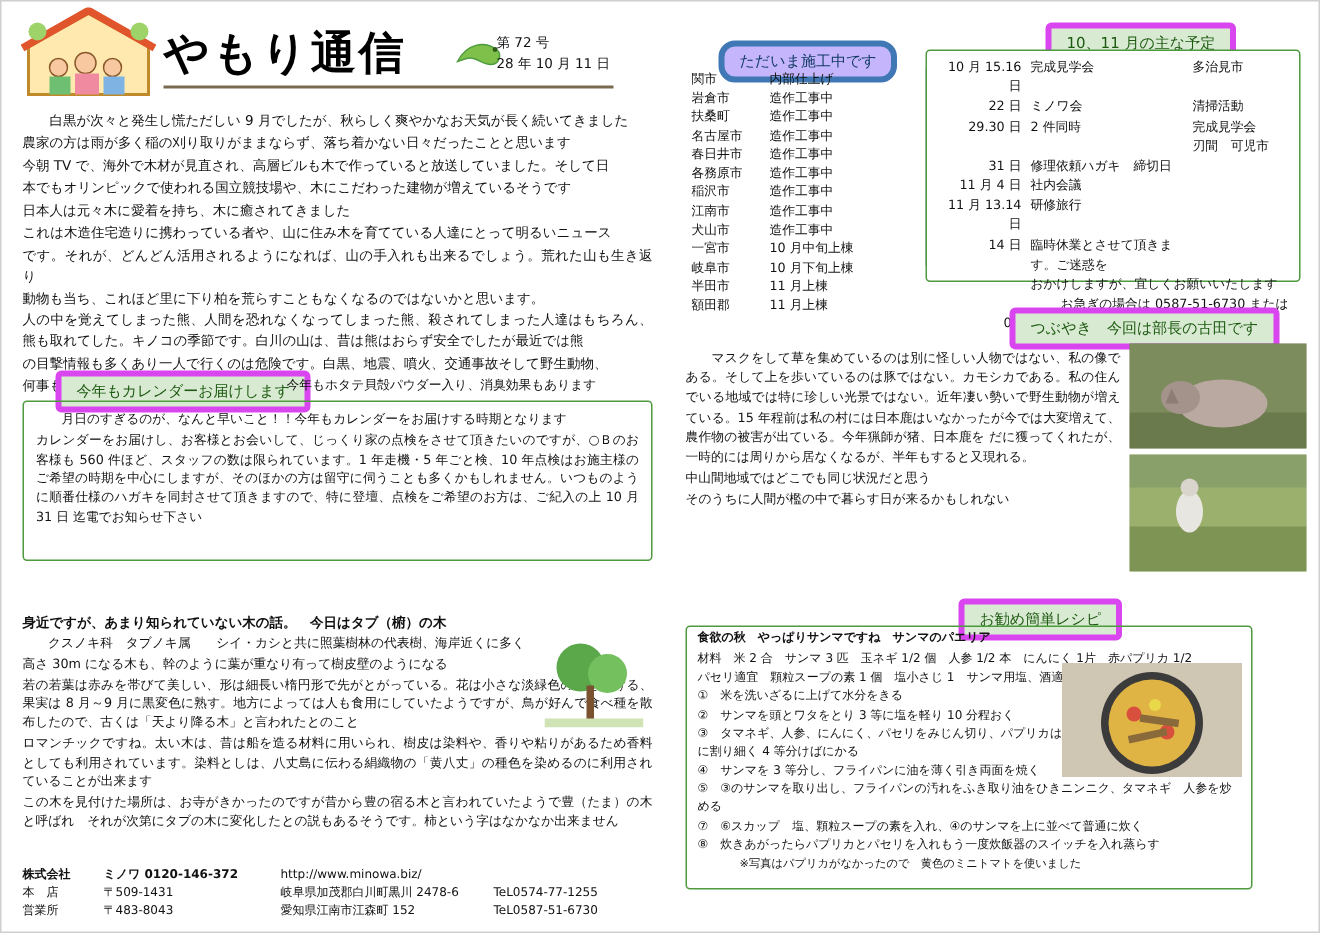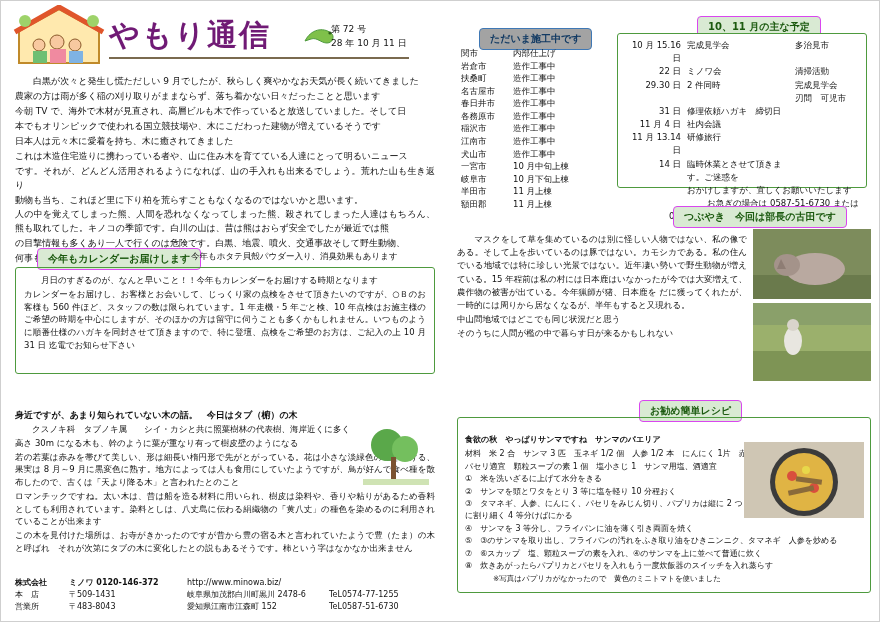--- a/index.html
+++ b/index.html
@@ -16,47 +16,47 @@
     border:1px solid #cfcfcf;
     box-sizing:border-box;
   }
   
   .header{position:absolute;left:0;top:0;width:440px;height:70px;}
   .logo-house{position:absolute;left:12px;top:4px;width:92px;height:62px;}
   .title{
     position:absolute;left:108px;top:14px;
     font-size:30px;font-weight:bold;letter-spacing:2px;
     font-family:"DejaVu Serif","Liberation Serif",serif;
-    color:#701a75;
+    color:#000000;
   }
   .issue{position:absolute;left:330px;top:22px;font-size:9px;line-height:1.5;}
   .issue .n{display:block;}
   .hdr-underline{position:absolute;left:108px;top:56px;width:300px;height:2px;background:#7a6a4f;}
   .gecko{position:absolute;left:300px;top:20px;width:36px;height:28px;}
 
   
   .article{
     position:absolute;left:14px;top:74px;width:420px;
     font-size:9px;line-height:1.55;text-align:justify;
   }
   .article p{margin:0 0 1px 0;}
 
   
   .pill{
     display:inline-block;
     background:#d9ead3;
-    border:1px solid #d946ef;
+    border:4px solid #d946ef;
     border-radius:4px;
     font-size:10px;
     padding:3px 10px;
     color:#1c5a10;
-    font-weight:bold;
+    font-weight:normal;
     text-align:right;
   }
-  .pill.blue{background:#a3a3a3;border-color:#3f78b5;color:#123a63;}
+  .pill.blue{background:#c4b5fd;border-color:#3f78b5;color:#123a63;border-radius:11px;}
 
   
   .cal-head{position:absolute;left:36px;top:246px;}
   .cal-note{position:absolute;left:190px;top:250px;font-size:8.5px;}
   .cal-box{
     position:absolute;left:14px;top:266px;width:420px;height:107px;
     border:1px solid #4e9a3e;border-radius:3px;
     padding:6px 8px;box-sizing:border-box;
     font-size:8.5px;line-height:1.5;text-align:justify;
   }
@@ -117,23 +117,23 @@
   .tsubu-text{
     position:absolute;left:10px;top:232px;width:290px;
     font-size:8.5px;line-height:1.55;text-align:justify;
   }
   .tsubu-text p{margin:0 0 1px 0;}
   .tsubu-img1{position:absolute;left:306px;top:228px;width:118px;height:70px;background:#6f7f56;overflow:hidden;}
   .tsubu-img2{position:absolute;left:306px;top:302px;width:118px;height:78px;background:#8aa06a;overflow:hidden;}
 
   .h-recipe{position:absolute;left:192px;top:398px;}
   .recipe-box{
-    position:absolute;left:10px;top:416px;width:414px;height:176px;
+    position:absolute;left:10px;top:416px;width:378px;height:176px;
     border:1px solid #4e9a3e;border-radius:3px;
-    box-sizing:border-box;padding:16px 7px;
+    box-sizing:border-box;padding:1px 7px;
     font-size:8px;line-height:1.5;
   }
   .recipe-box .ttl{font-weight:bold;margin-bottom:2px;}
   .recipe-box p{margin:0 0 0.5px 0;}
   .recipe-img{position:absolute;right:6px;top:24px;width:120px;height:76px;background:#c8a24a;overflow:hidden;}
   .recipe-steps{width:280px;}
 
   .note-small{font-size:7.5px;}
 </style>
 </head>

